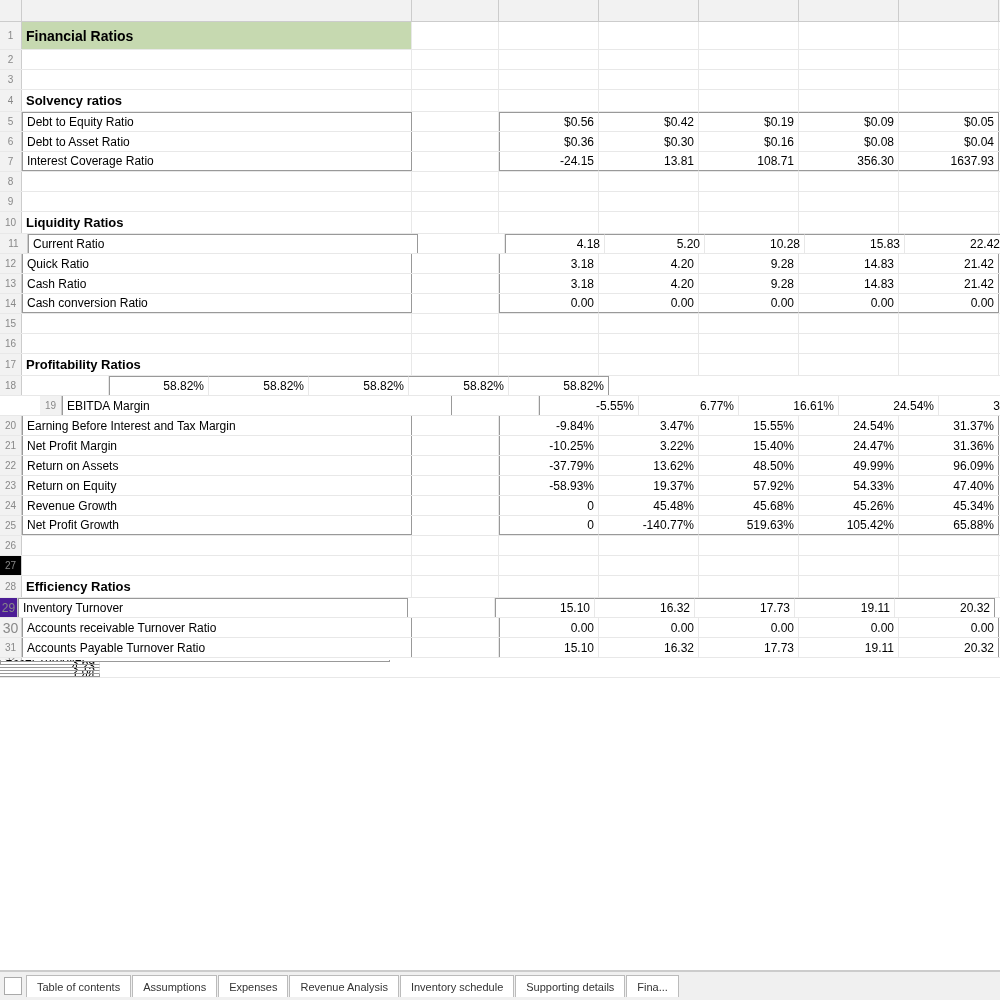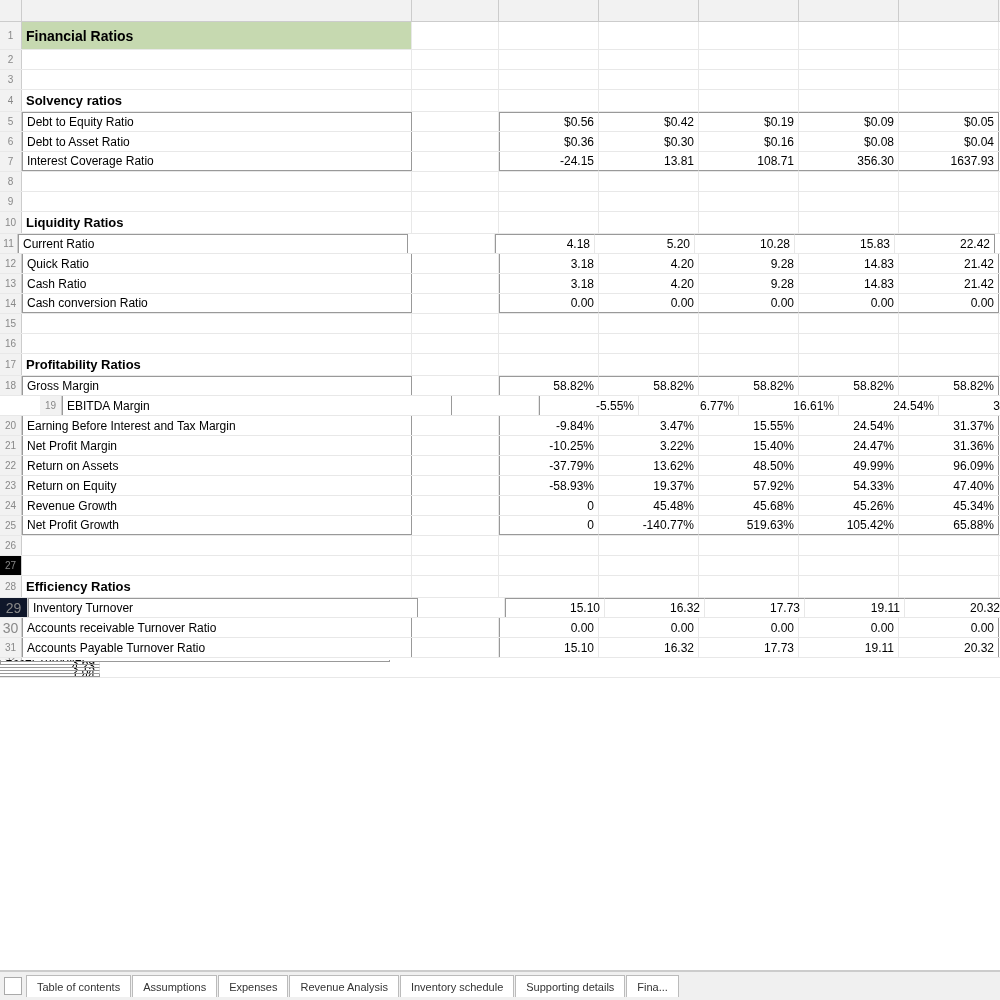--- a/index.html
+++ b/index.html
@@ -230,21 +230,21 @@
           <div class="cell cell-a" style="background: rgb(242, 242, 242); border-right: 1px solid rgb(204, 204, 204); justify-content: center; font-size: 10px; color: rgb(136, 136, 136); width: 22px;">10</div>
           <div class="cell cell-b" style="font-weight: bold; font-size: 13px;">Liquidity Ratios</div>
           <div class="cell cell-c"></div>
           <div class="cell cell-d"></div>
           <div class="cell cell-e"></div>
           <div class="cell cell-f"></div>
           <div class="cell cell-g"></div>
           <div class="cell cell-h"></div>
         </div>
         <div class="grid-row" style="height: 20px;">
-          <div class="cell cell-a" style="background: rgb(242, 242, 242); border-right: 1px solid rgb(204, 204, 204); justify-content: center; font-size: 10px; color: rgb(136, 136, 136); width: 18px;">11</div>
+          <div class="cell cell-a" style="background: rgb(242, 242, 242); border-right: 1px solid rgb(204, 204, 204); justify-content: center; font-size: 10px; color: rgb(136, 136, 136); width: 28px;">11</div>
           <div class="cell cell-b" style="border-left: 1px solid rgb(153, 153, 153); border-right: 1px solid rgb(153, 153, 153); border-top: 1px solid rgb(153, 153, 153);">Current Ratio</div>
           <div class="cell cell-c"></div>
           <div class="cell cell-d" style="border-left: 1px solid rgb(153, 153, 153); border-top: 1px solid rgb(153, 153, 153);">4.18</div>
           <div class="cell cell-e" style="border-top: 1px solid rgb(153, 153, 153);">5.20</div>
           <div class="cell cell-f" style="border-top: 1px solid rgb(153, 153, 153);">10.28</div>
           <div class="cell cell-g" style="border-top: 1px solid rgb(153, 153, 153);">15.83</div>
           <div class="cell cell-h" style="border-right: 1px solid rgb(153, 153, 153); border-top: 1px solid rgb(153, 153, 153);">22.42</div>
         </div>
         <div class="grid-row" style="height: 20px;">
           <div class="cell cell-a" style="background: rgb(242, 242, 242); border-right: 1px solid rgb(204, 204, 204); justify-content: center; font-size: 10px; color: rgb(136, 136, 136); width: 22px;">12</div>
@@ -301,21 +301,20 @@
           <div class="cell cell-b" style="font-weight: bold; font-size: 13px;">Profitability Ratios</div>
           <div class="cell cell-c"></div>
           <div class="cell cell-d"></div>
           <div class="cell cell-e"></div>
           <div class="cell cell-f"></div>
           <div class="cell cell-g"></div>
           <div class="cell cell-h"></div>
         </div>
         <div class="grid-row" style="height: 20px;">
           <div class="cell cell-a" style="background: rgb(242, 242, 242); border-right: 1px solid rgb(204, 204, 204); justify-content: center; font-size: 10px; color: rgb(136, 136, 136); width: 22px;">18</div>
-          <div class="cell cell-b" style="border-left: 1px solid rgb(153, 153, 153); border-right: 1px solid rgb(153, 153, 153); border-top: 1px solid rgb(153, 153, 153);">Gross Margin</div>
           <div class="cell cell-c"></div>
           <div class="cell cell-d" style="border-left: 1px solid rgb(153, 153, 153); border-top: 1px solid rgb(153, 153, 153);">58.82%</div>
           <div class="cell cell-e" style="border-top: 1px solid rgb(153, 153, 153);">58.82%</div>
           <div class="cell cell-f" style="border-top: 1px solid rgb(153, 153, 153);">58.82%</div>
           <div class="cell cell-g" style="border-top: 1px solid rgb(153, 153, 153);">58.82%</div>
           <div class="cell cell-h" style="border-right: 1px solid rgb(153, 153, 153); border-top: 1px solid rgb(153, 153, 153);">58.82%</div>
         </div>
         <div class="grid-row" style="height: 20px;">
           <div class="cell cell-a" style="background: rgb(242, 242, 242); border-right: 1px solid rgb(204, 204, 204); justify-content: center; font-size: 10px; color: rgb(136, 136, 136); width: 22px; margin-left: 40px;">19</div>
           <div class="cell cell-b" style="border-left: 1px solid rgb(153, 153, 153); border-right: 1px solid rgb(153, 153, 153);">EBITDA Margin</div>
@@ -410,21 +409,21 @@
           <div class="cell cell-a" style="background: rgb(242, 242, 242); border-right: 1px solid rgb(204, 204, 204); justify-content: center; font-size: 10px; color: rgb(136, 136, 136); width: 22px;">28</div>
           <div class="cell cell-b" style="font-weight: bold; font-size: 13px;">Efficiency Ratios</div>
           <div class="cell cell-c"></div>
           <div class="cell cell-d"></div>
           <div class="cell cell-e"></div>
           <div class="cell cell-f"></div>
           <div class="cell cell-g"></div>
           <div class="cell cell-h"></div>
         </div>
         <div class="grid-row" style="height: 20px;">
-          <div class="cell cell-a" style="background: #0f172a; border-right: 1px solid rgb(204, 204, 204); justify-content: center; font-size: 14px; color: rgb(136, 136, 136); width: 28px;">29</div>
+          <div class="cell cell-a" style="background: #4c1d95; border-right: 1px solid rgb(204, 204, 204); justify-content: center; font-size: 12px; color: rgb(136, 136, 136); width: 18px;">29</div>
           <div class="cell cell-b" style="border-left: 1px solid rgb(153, 153, 153); border-right: 1px solid rgb(153, 153, 153); border-top: 1px solid rgb(153, 153, 153);">Inventory Turnover</div>
           <div class="cell cell-c"></div>
           <div class="cell cell-d" style="border-left: 1px solid rgb(153, 153, 153); border-top: 1px solid rgb(153, 153, 153);">15.10</div>
           <div class="cell cell-e" style="border-top: 1px solid rgb(153, 153, 153);">16.32</div>
           <div class="cell cell-f" style="border-top: 1px solid rgb(153, 153, 153);">17.73</div>
           <div class="cell cell-g" style="border-top: 1px solid rgb(153, 153, 153);">19.11</div>
           <div class="cell cell-h" style="border-right: 1px solid rgb(153, 153, 153); border-top: 1px solid rgb(153, 153, 153);">20.32</div>
         </div>
         <div class="grid-row" style="height: 20px;">
           <div class="cell cell-a" style="background: rgb(242, 242, 242); border-right: 1px solid rgb(204, 204, 204); justify-content: center; font-size: 14px; color: rgb(136, 136, 136); width: 22px;">30</div>

